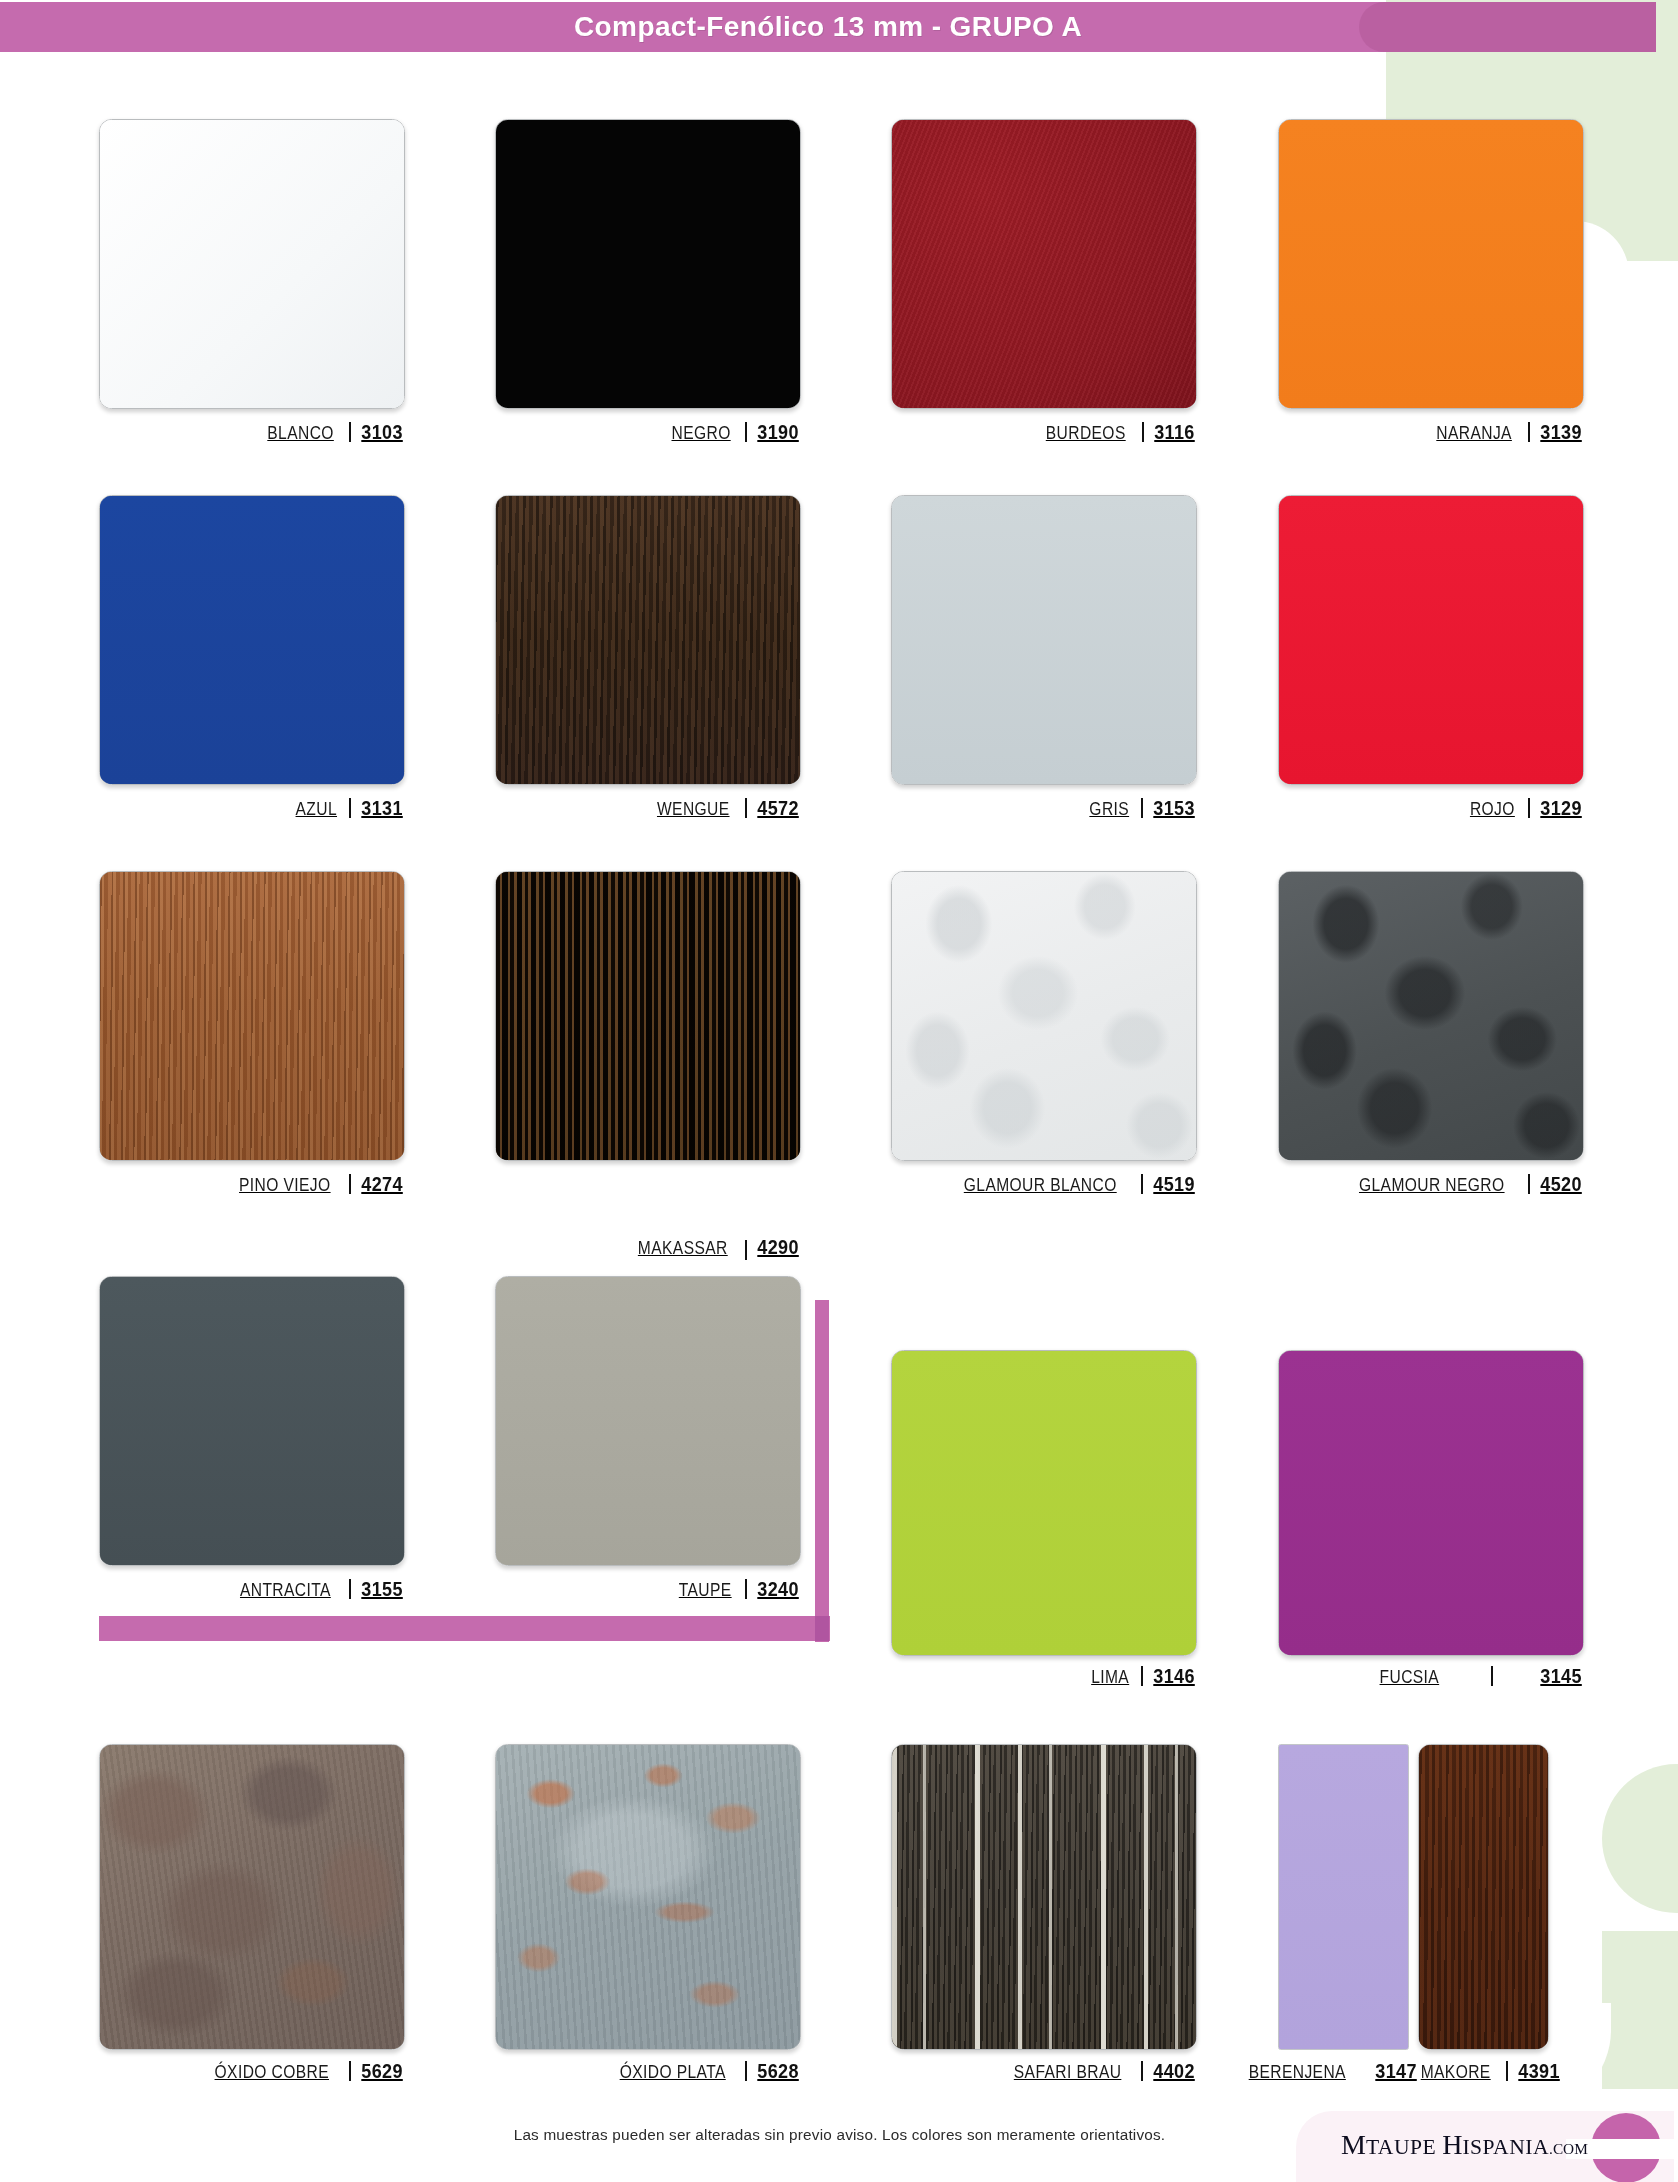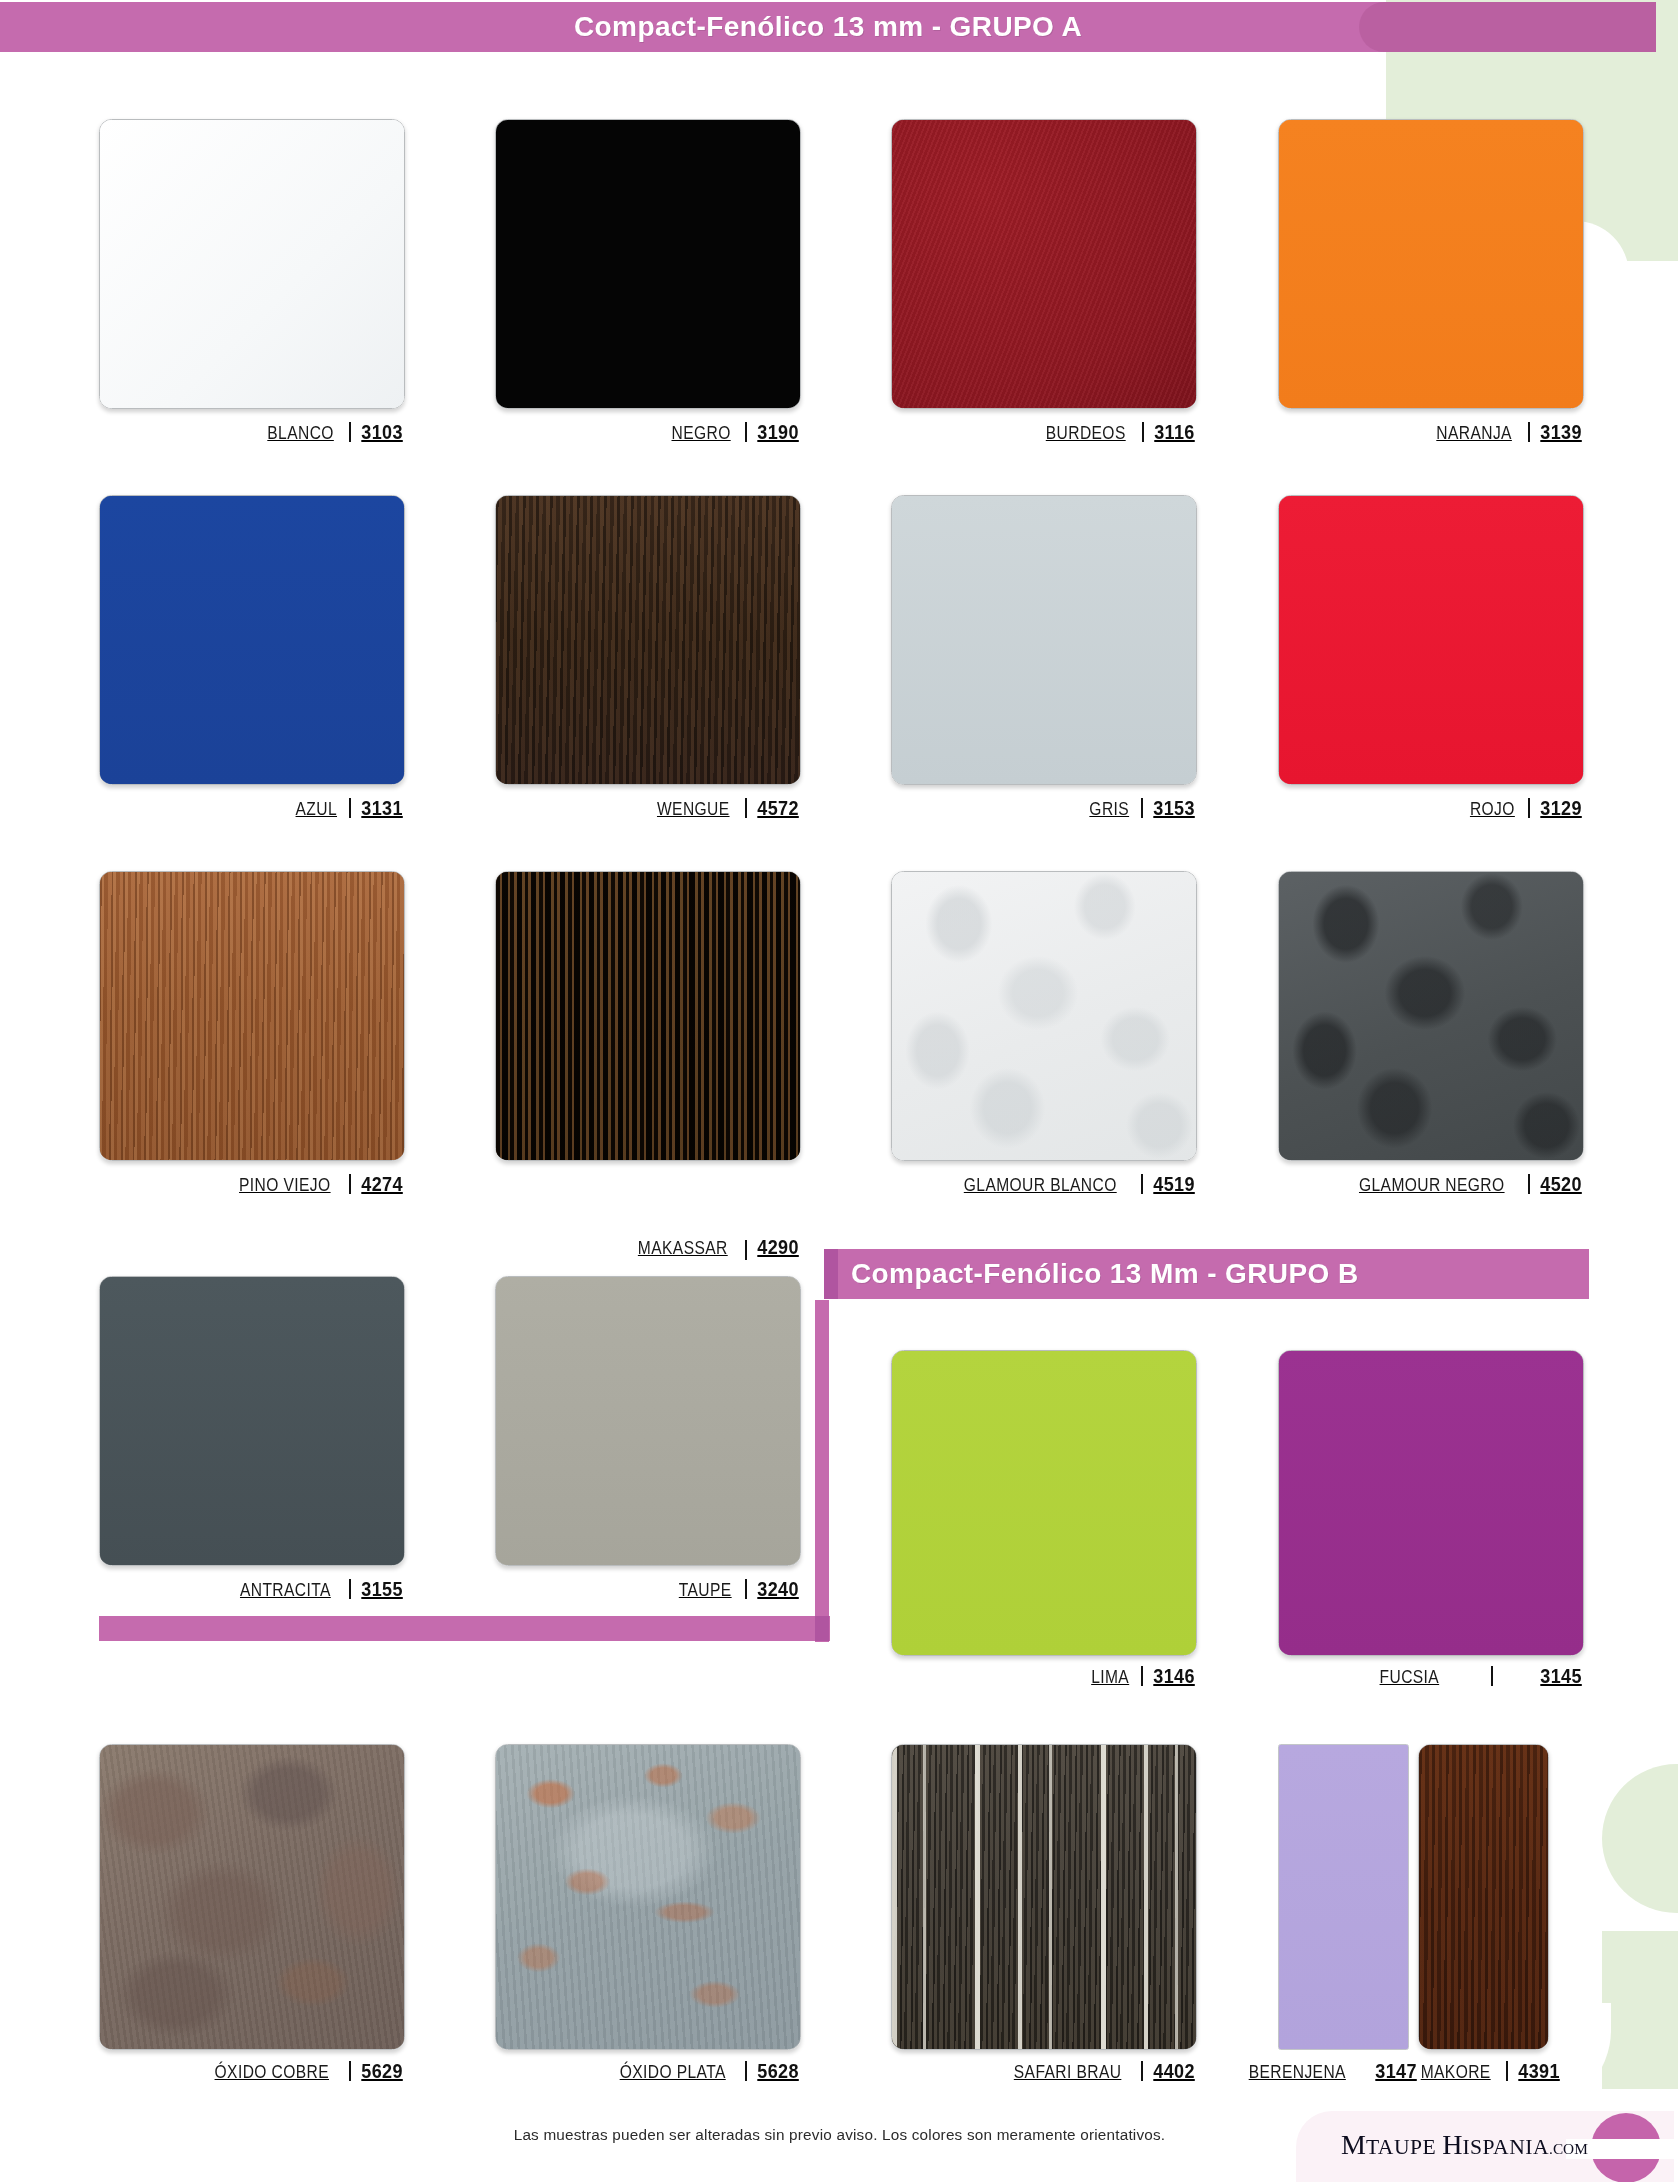--- a/index.html
+++ b/index.html
@@ -346,26 +346,20 @@
   <div class="deco deco-white-cut-b"></div>
   <div class="deco deco-pinkwash"></div>
   <div class="deco deco-pink-circle"></div>
   <div class="deco deco-pink-circle-mask"></div>
 
   <div class="banner banner-a">
     <span>Compact-Fenólico 13 mm - GRUPO A</span>
   </div>
   <div class="banner-a-shade"></div>
 
-  <div class="banner-b-wrap">
-    <div class="banner banner-b">
-      <span>Compact-Fenólico 13 Mm - GRUPO B</span>
-    </div>
-    <div class="banner-b-tab"></div>
-  </div>
 
   <div class="bar-pink-vert"></div>
   <div class="bar-pink-bottom"></div>
   <div class="bar-pink-bottom-tab"></div>
 
   <div id="swatch-layer">
       <div class="swatch" style="left: 99px; top: 119px; width: 306px; height: 290px;">
         <div class="chip">
           <div class="tx tx-blanco" style="background-color: rgb(244, 246, 247);"></div>
         </div>

